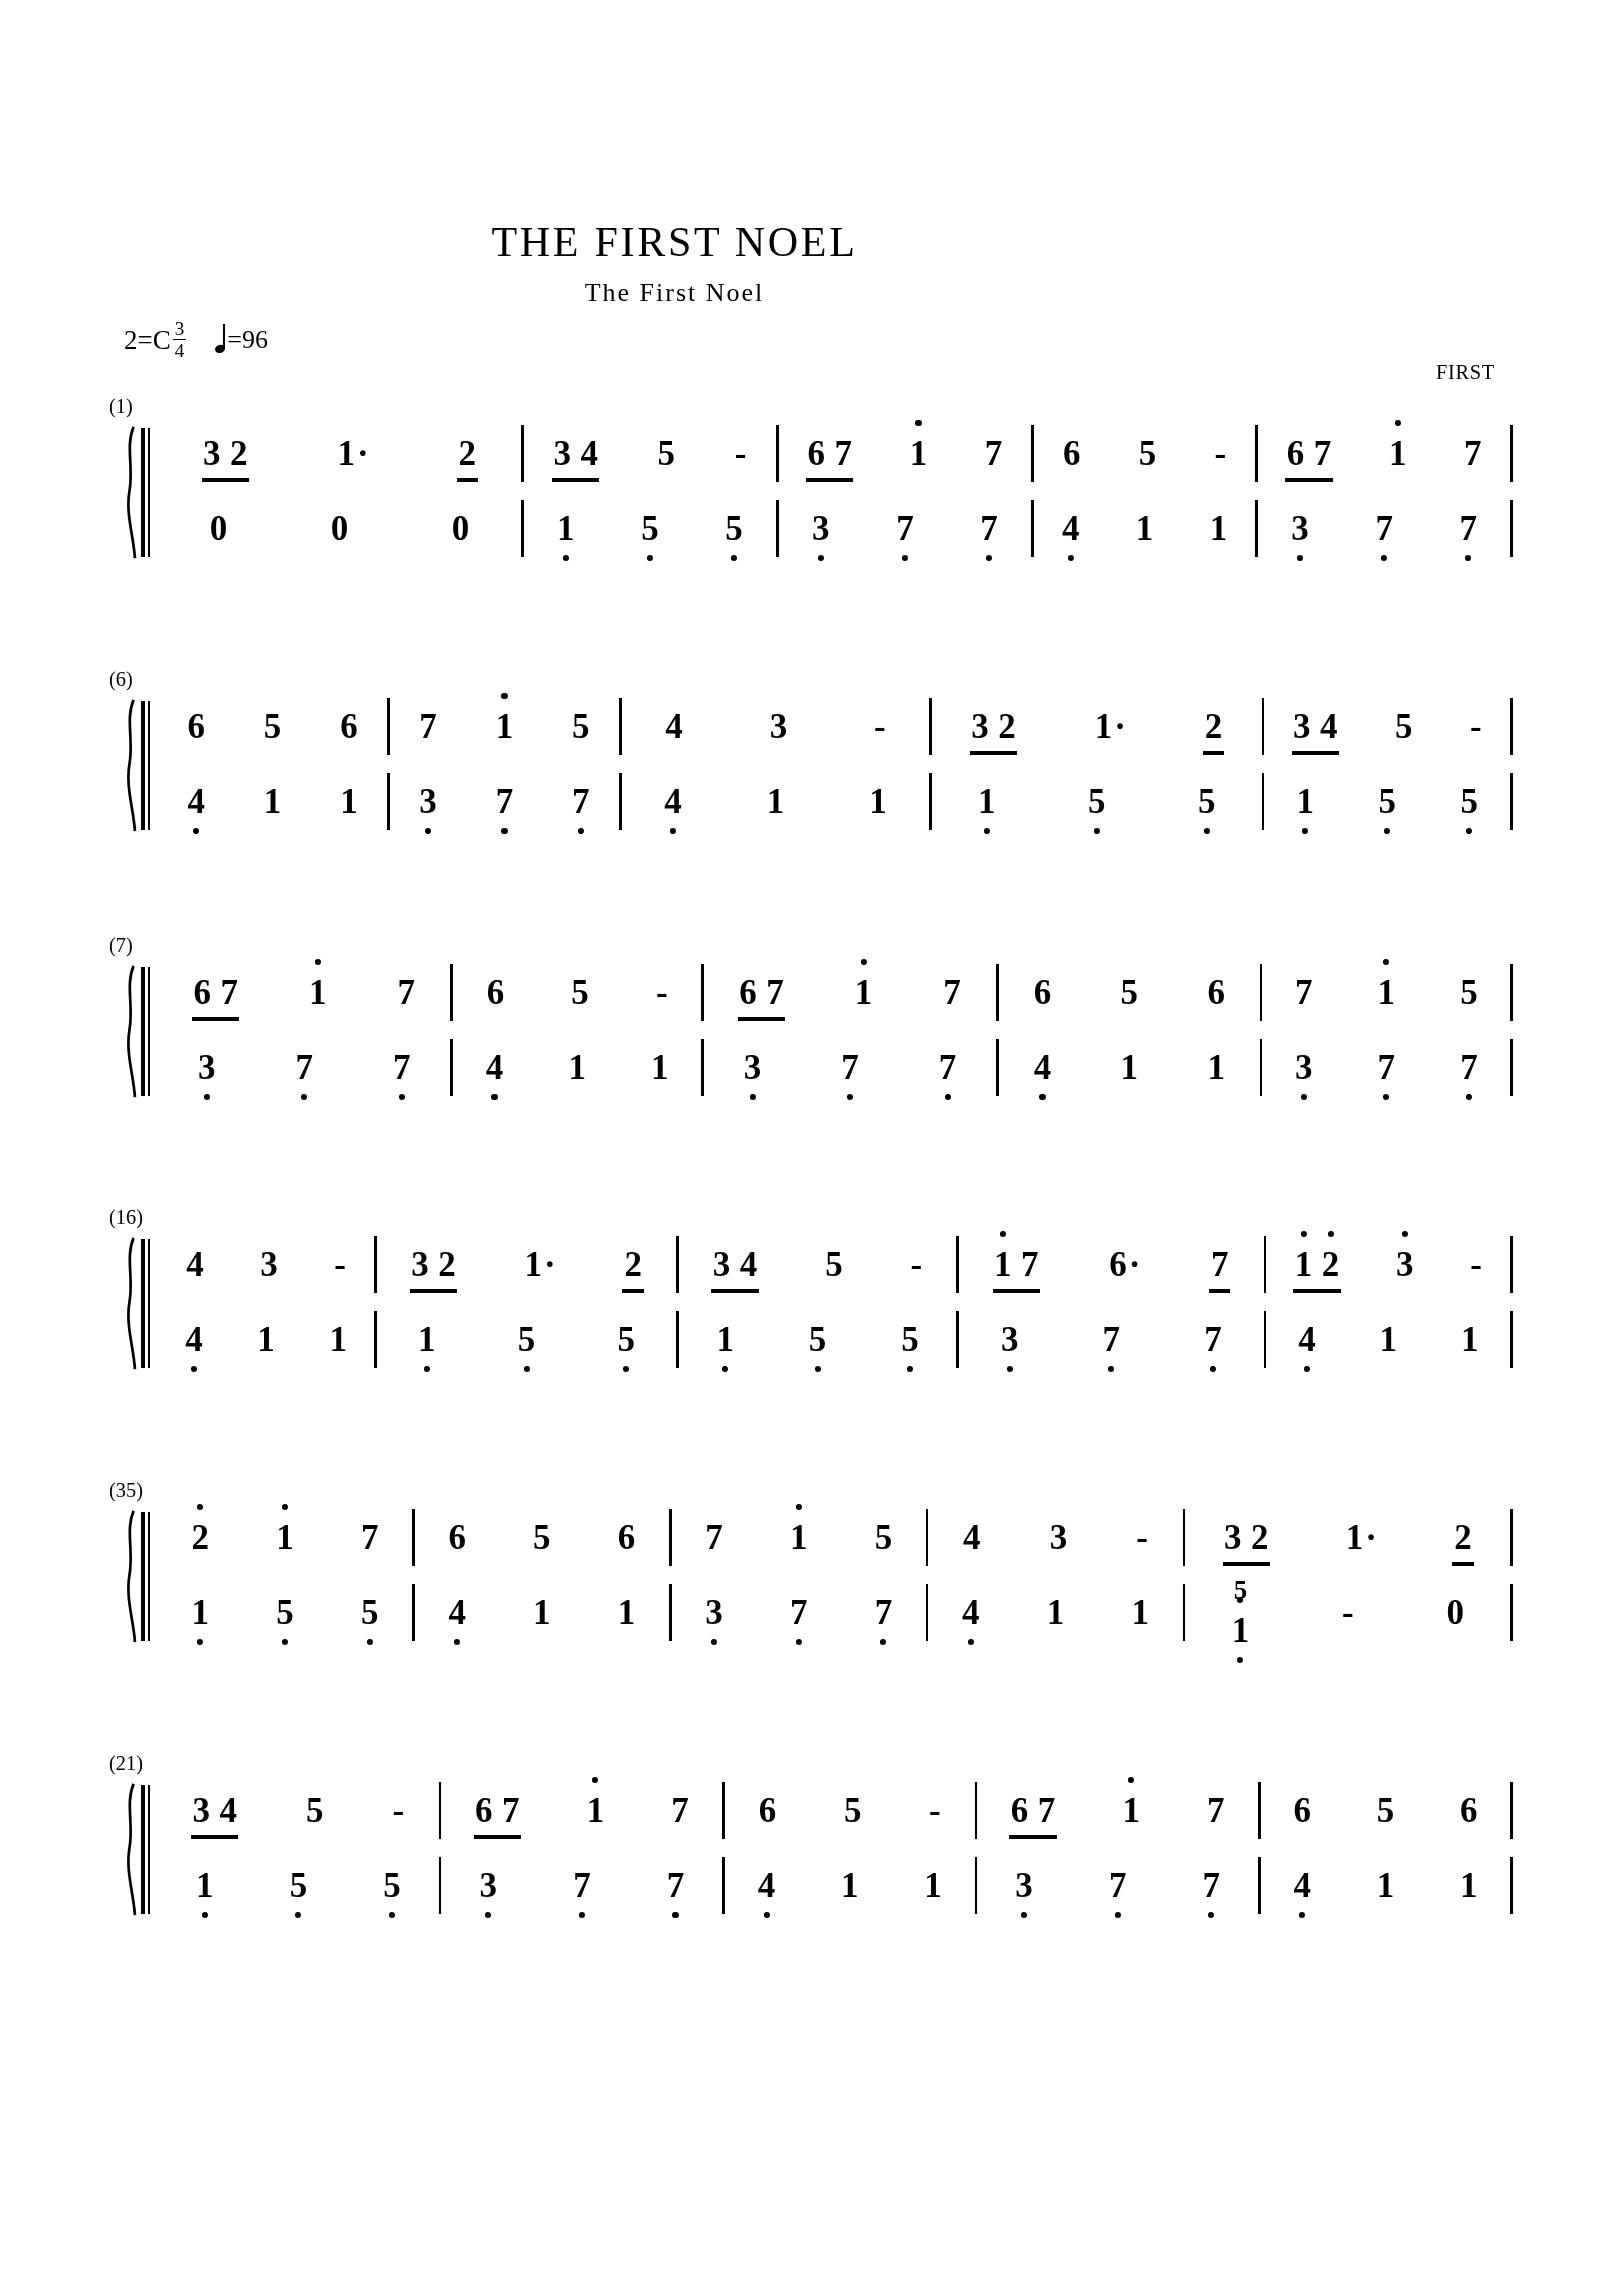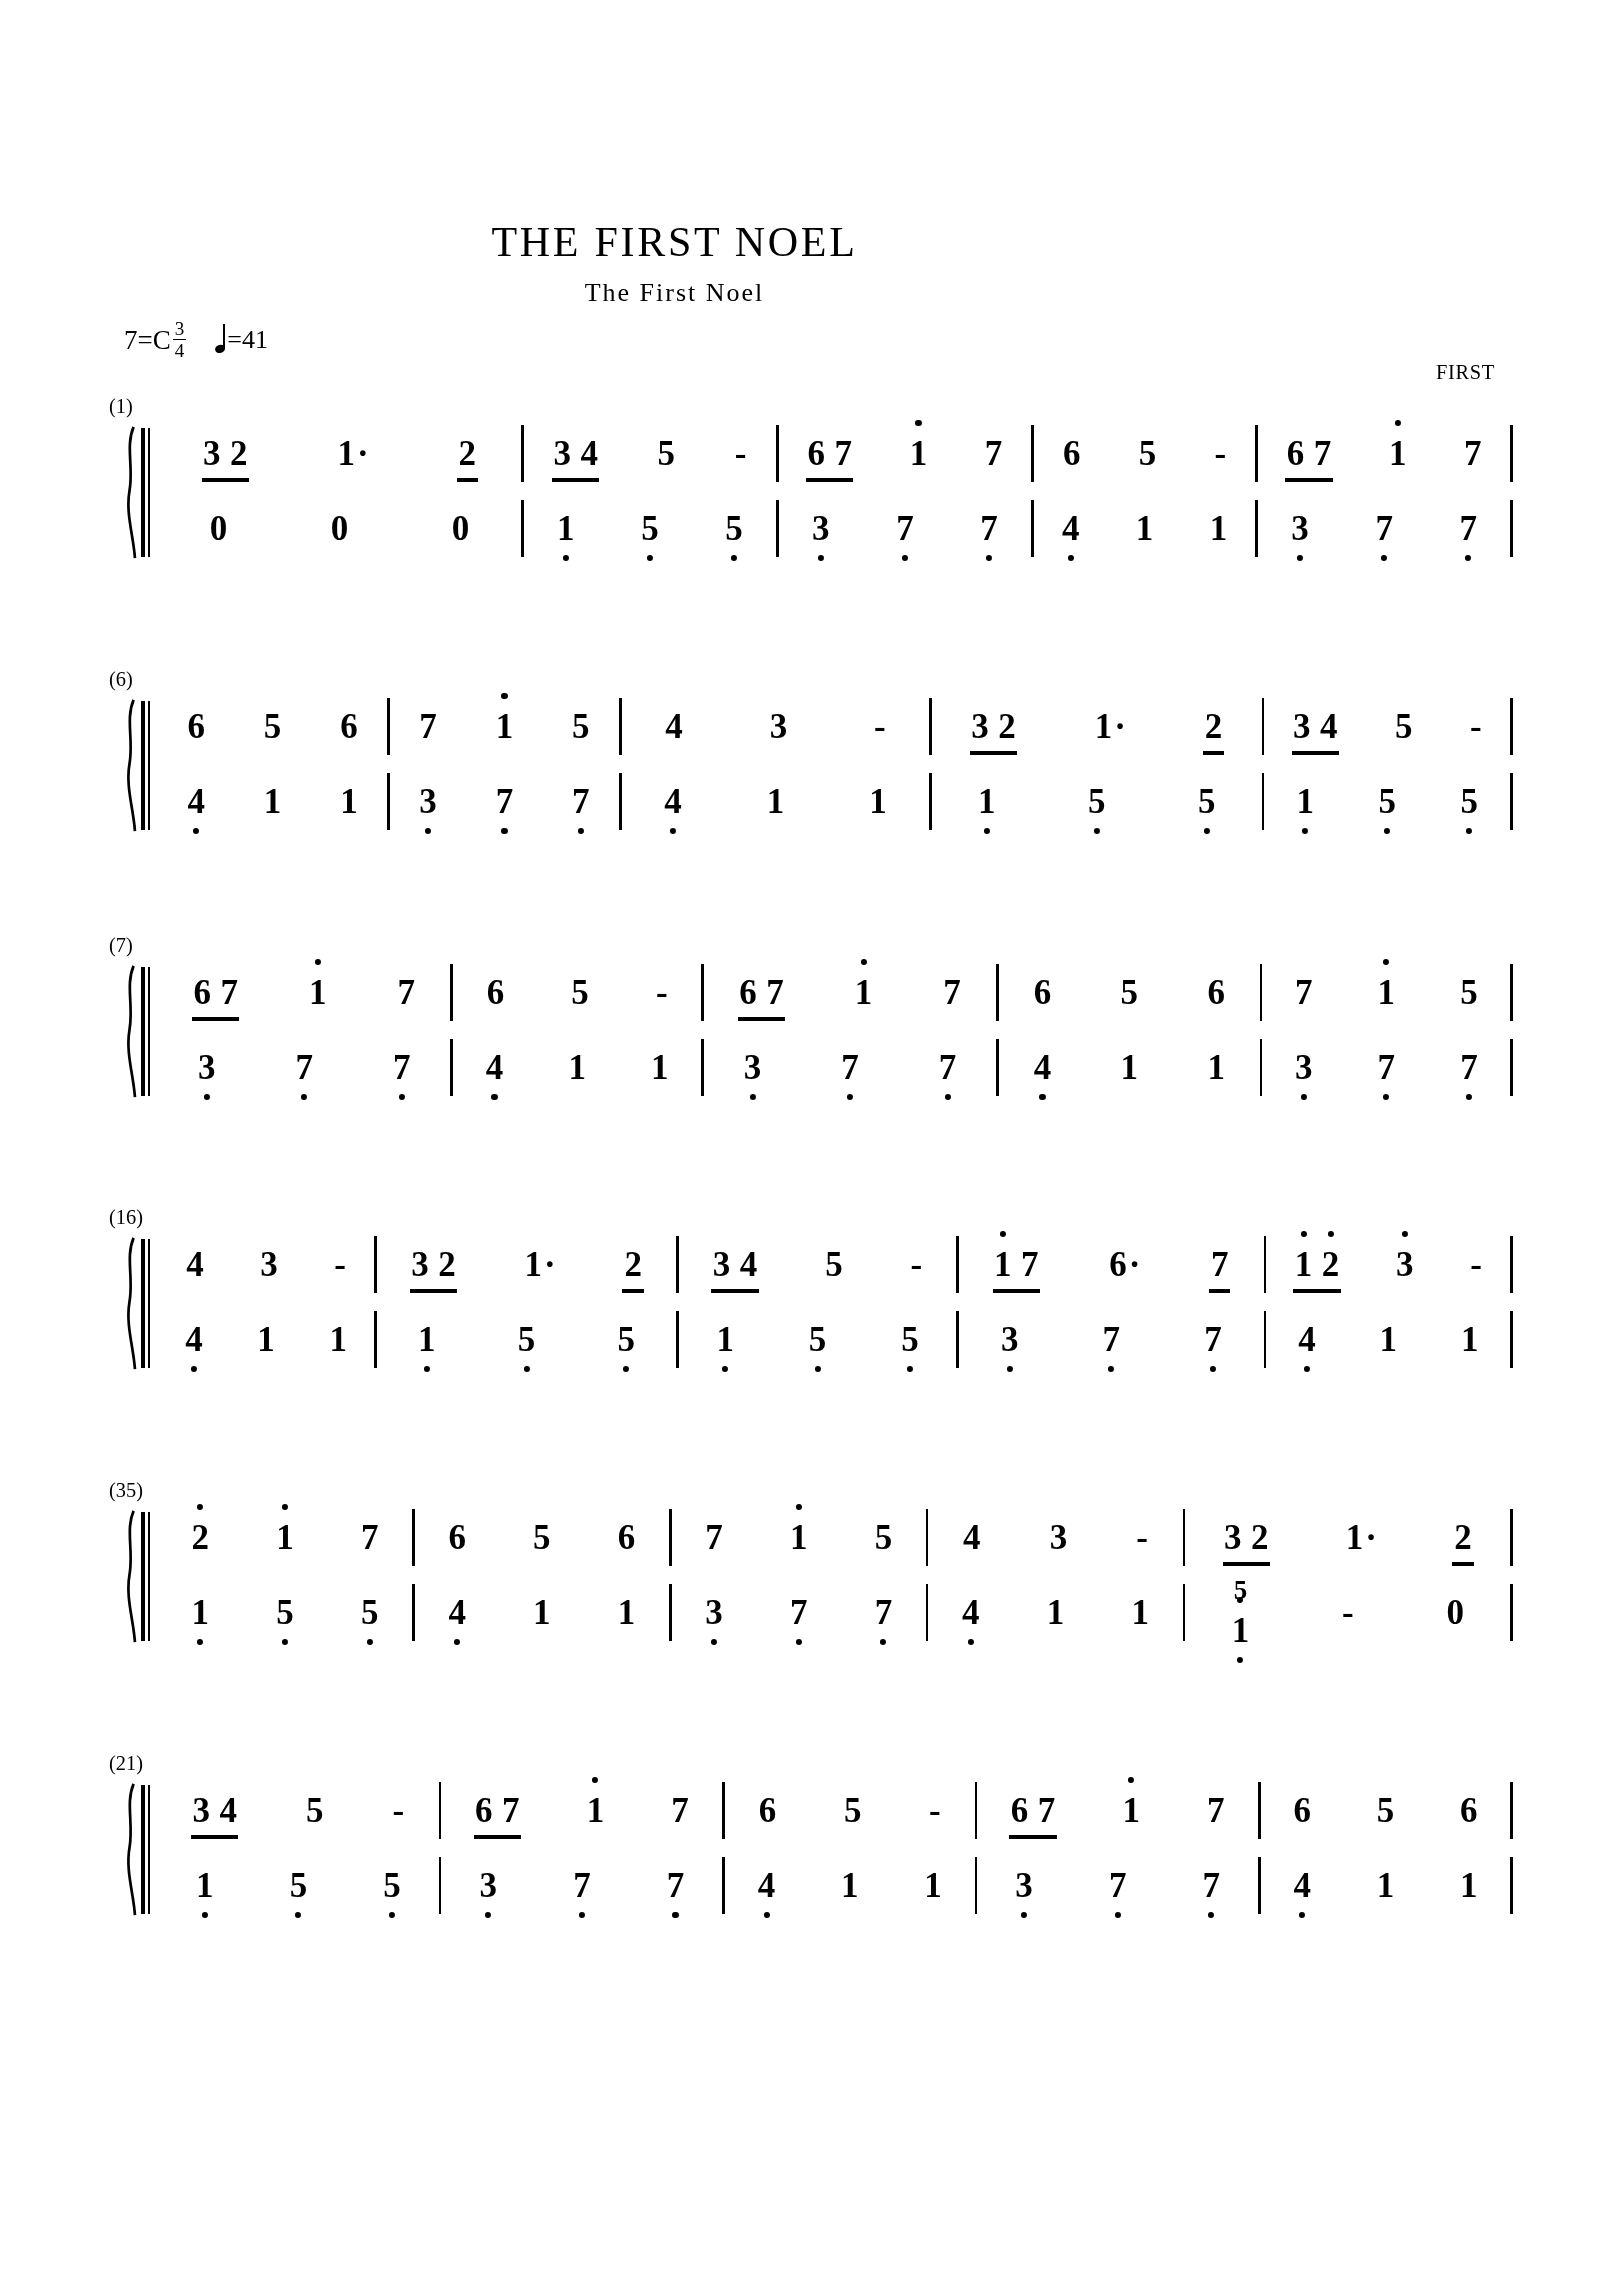--- a/index.html
+++ b/index.html
@@ -143,32 +143,32 @@
 </head>
 <body>
 
 <div class="header">
   <div class="title">THE FIRST NOEL</div>
   <div class="subtitle">The First Noel</div>
 </div>
 
 <div class="meta-left">
   <span class="keysig">
-    <span>7=C</span>
+    <span>2=C</span>
     <span class="frac">
       <span class="num">3</span>
       <span class="den">4</span>
     </span>
   </span>
   <span class="tempo">
     <span class="quarter-note">
       <span class="head"></span>
         <span class="stem"></span>
     </span>
-    <span>=41</span>
+    <span>=96</span>
   </span>
 </div>
 
 <div class="composer">FIRST</div>
 
 <div id="systems-root">
     <div class="system" style="top: 395px;">
       <div class="measure-number">(1)</div>
       <div class="staff-body">
         <div class="brace">

